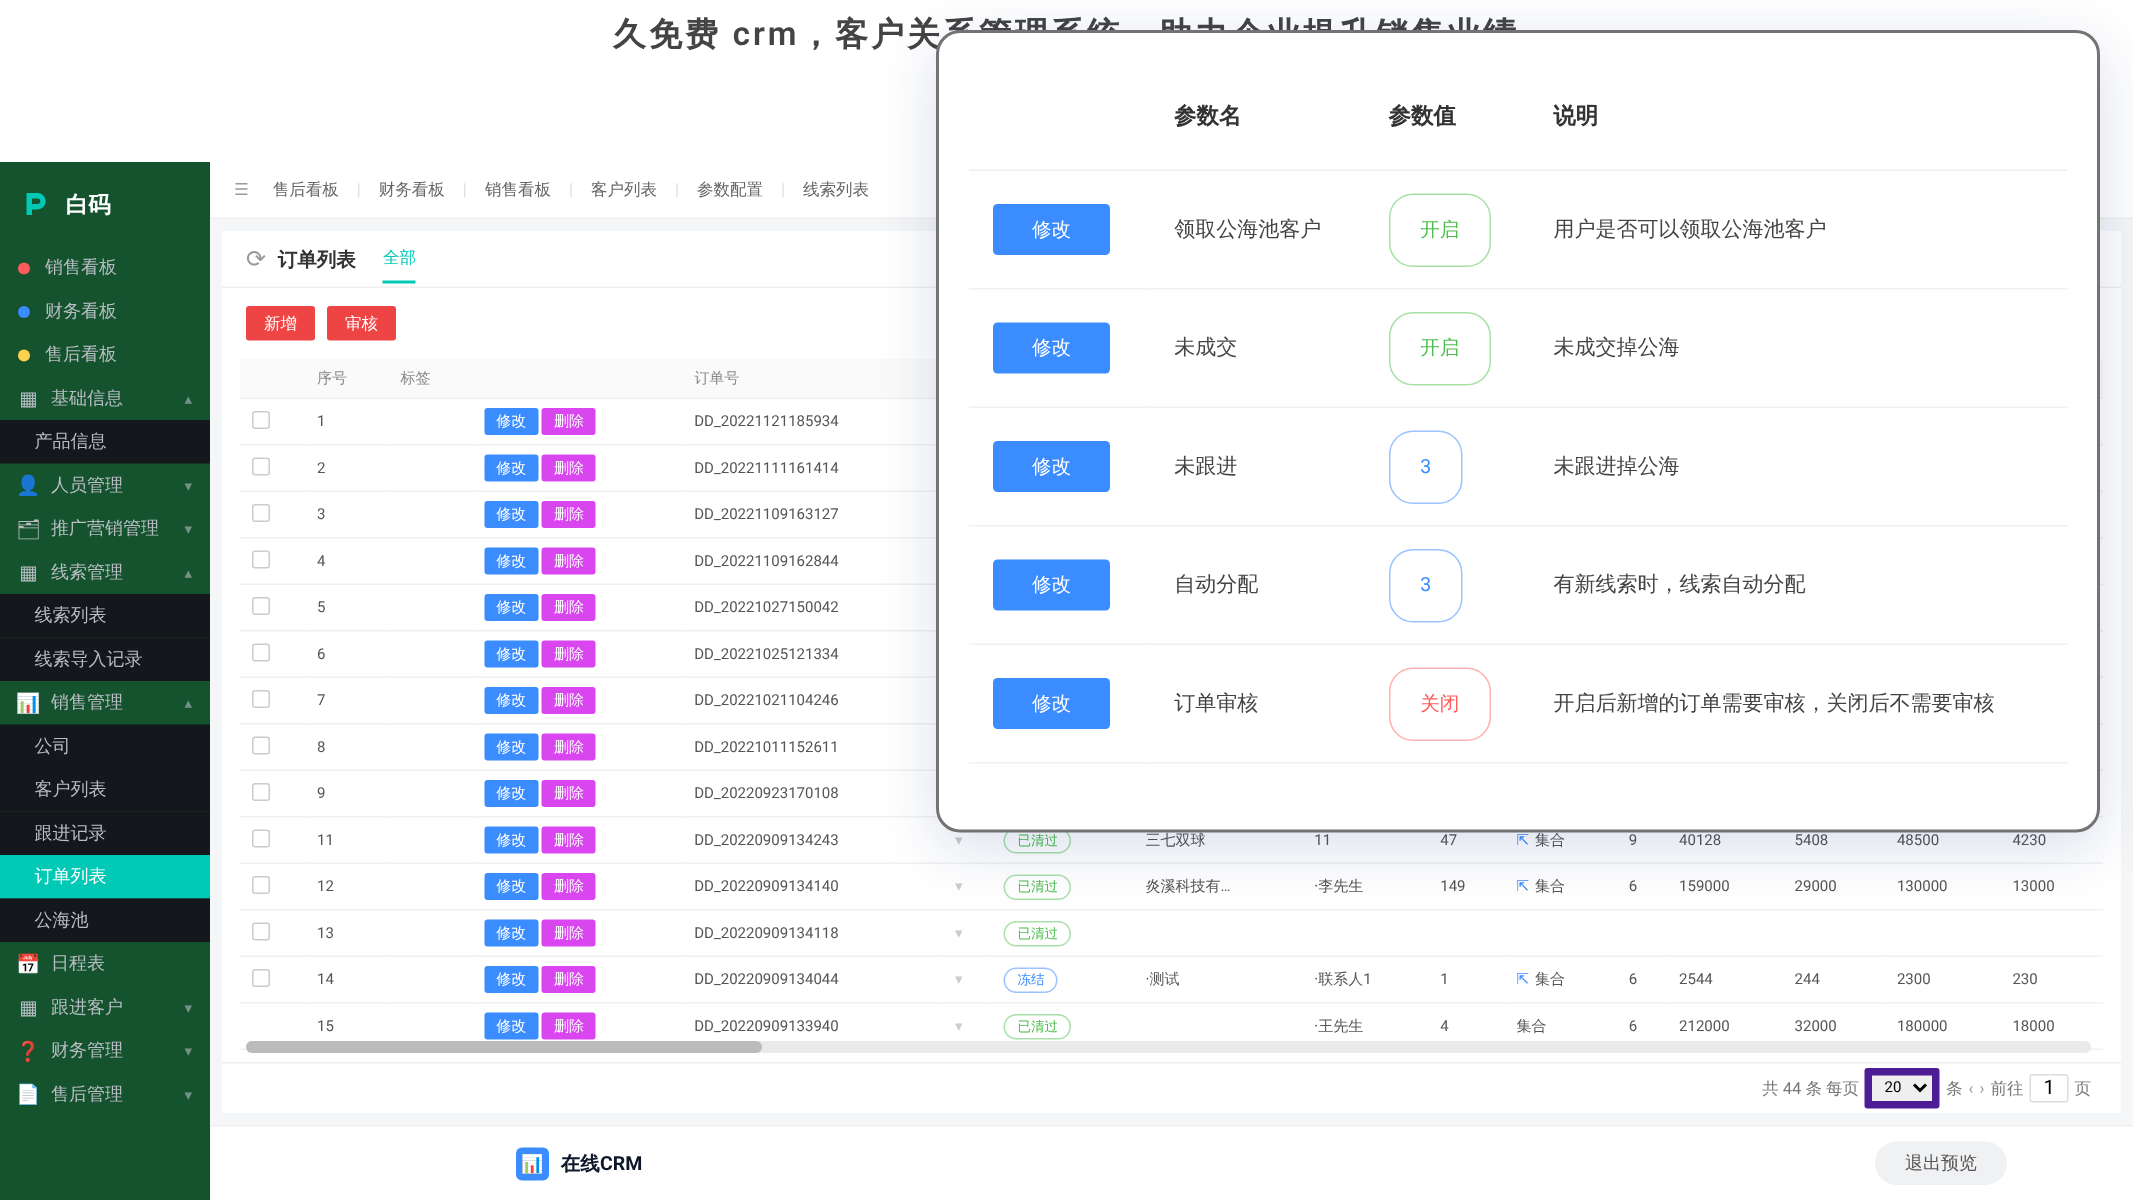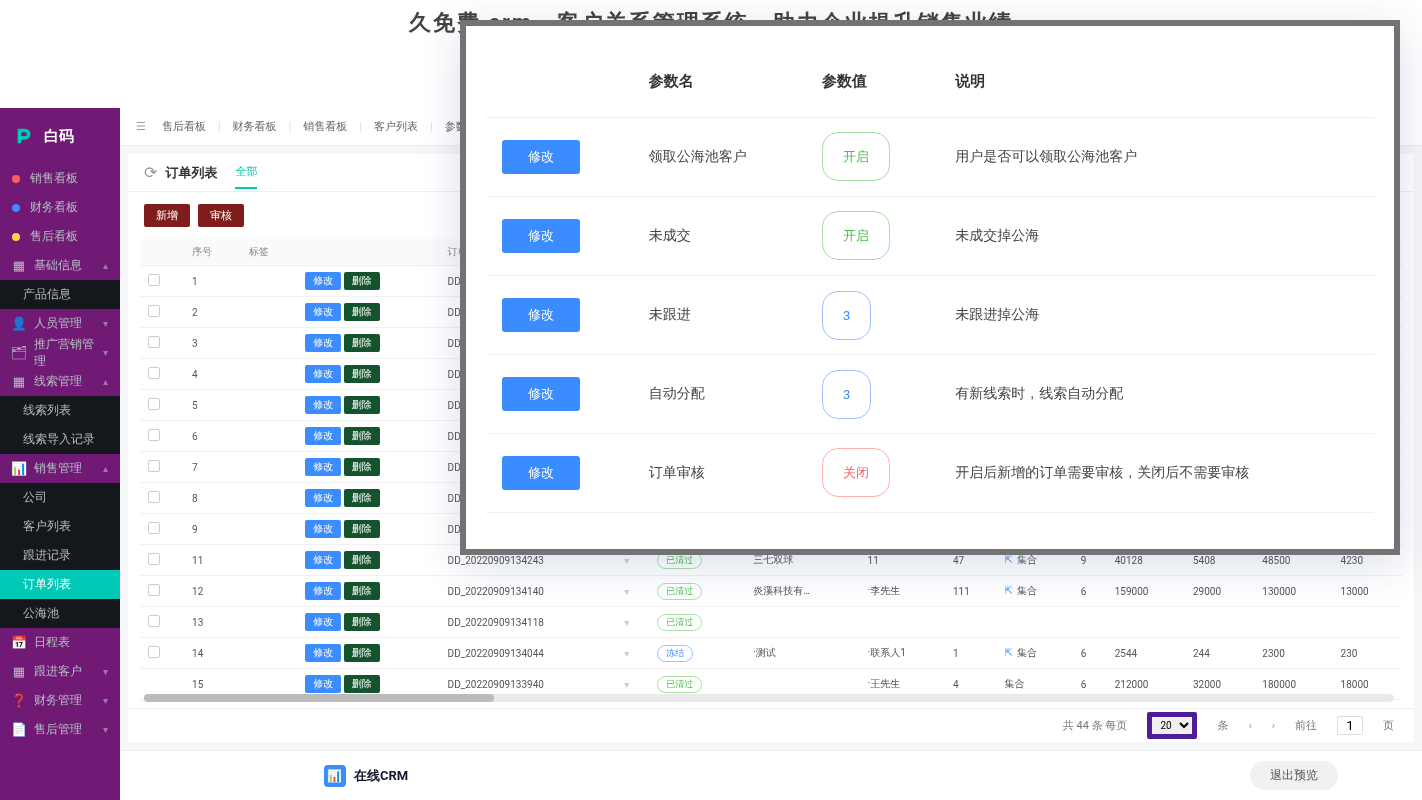--- a/index.html
+++ b/index.html
@@ -1,65 +1,65 @@
 <!DOCTYPE html>
 <html><head>
 <meta charset="utf-8">
 <style>
 *{box-sizing:border-box;margin:0;padding:0;font-family:-apple-system,BlinkMacSystemFont,"Segoe UI",Roboto,"Helvetica Neue",Arial,"PingFang SC","Microsoft YaHei",sans-serif}
 body{width:1422px;height:800px;background:#fff;position:relative;overflow:hidden}
 .top-title{position:absolute;top:8px;left:0;right:0;text-align:center;font-size:22px;color:#444;letter-spacing:2px;font-weight:600}
 .app{position:absolute;top:108px;left:0;right:0;bottom:0;display:flex;background:#fff}
-.sidebar{width:120px;background:#701a75;color:#b8bdc4;display:flex;flex-direction:column;font-size:12px}
+.sidebar{width:140px;background:#14532d;color:#b8bdc4;display:flex;flex-direction:column;font-size:12px}
 .brand{height:56px;display:flex;align-items:center;padding:0 14px;color:#fff;font-size:15px;font-weight:600}
 .brand-icon{width:22px;height:22px;margin-right:8px;color:#00c9b6}
 .nav-item{height:29px;display:flex;align-items:center;padding:0 12px;cursor:pointer;position:relative}
 .nav-item.active{background:#00c9b6;color:#fff}
 .nav-item .dot{width:8px;height:8px;border-radius:50%;margin-right:10px}
 .nav-item .ico{width:14px;height:14px;margin-right:8px;display:inline-flex;align-items:center;justify-content:center;font-size:13px}
 .nav-item .chev{margin-left:auto;font-size:10px;opacity:.6}
 .nav-sub{padding-left:23px;background:#14171b}
 .main{flex:1;background:#f5f6f7;display:flex;flex-direction:column;min-width:0}
 .tabs{height:38px;background:#fff;display:flex;align-items:center;padding:0 16px;font-size:11px;color:#666;border-bottom:1px solid #eee}
 .tabs .ham{margin-right:12px;color:#999}
 .tabs .tab{margin-right:8px;padding:0 4px;position:relative}
 .tabs .sep{color:#ddd;margin-right:8px}
 .panel{flex:1;margin:8px;background:#fff;display:flex;flex-direction:column;min-height:0;position:relative}
 .panel-head{height:38px;display:flex;align-items:center;padding:0 16px;border-bottom:1px solid #eee}
 .panel-head .refresh{color:#999;margin-right:8px}
 .panel-head .ptitle{font-size:13px;color:#333;font-weight:600;margin-right:18px}
 .panel-head .pall{font-size:11px;color:#00c9b6;border-bottom:2px solid #00c9b6;padding-bottom:8px;margin-top:8px}
 .toolbar{padding:12px 16px;display:flex;gap:8px}
 .btn{padding:4px 12px;font-size:11px;border:none;border-radius:2px;cursor:pointer;color:#fff}
-.btn-teal{background:#7f1d1d}
+.btn-teal{background:#ef4444}
 .btn-blue{background:#3b8cff}
-.btn-red{background:#14532d}
+.btn-red{background:#d946ef}
 .btn-sm{padding:2px 8px;font-size:10px}
 .table-wrap{flex:1;overflow:auto;padding:0 12px}
 table{width:100%;border-collapse:collapse;font-size:10px;color:#555}
 th,td{padding:6px 8px;border-bottom:1px solid #f0f0f0;text-align:left;white-space:nowrap}
 th{color:#888;font-weight:500;background:#fafafa}
 .chk{width:12px;height:12px;border:1px solid #ccc;border-radius:2px;display:inline-block}
 .pill{display:inline-block;padding:1px 8px;border-radius:10px;font-size:9px;border:1px solid}
 .pill-gray{color:#aaa;border-color:#ddd}
 .pill-green{color:#4dbd4d;border-color:#a8e0a8}
 .pill-orange{color:#f5a623;border-color:#f5d390}
 .pill-blue{color:#3b8cff;border-color:#9bc3ff}
 .linkicon{color:#3b8cff;margin-right:4px;font-size:10px}
-.pager{height:34px;display:flex;align-items:center;justify-content:flex-end;padding:0 20px;font-size:11px;color:#777;gap:20px;border-top:1px solid #eee}
+.pager{height:34px;display:flex;align-items:center;justify-content:flex-end;padding:0 20px;font-size:11px;color:#777;gap:4px;border-top:1px solid #eee}
 .pager select{font-size:10px;padding:2px 4px;border:5px solid #4c1d95;border-radius:2px}
 .pager .pgbtn{cursor:pointer;color:#999}
 .pager .pginput{width:26px;text-align:center;border:1px solid #ddd;border-radius:2px;padding:1px}
 .hbar{position:absolute;left:16px;right:20px;bottom:40px;height:8px;background:#eaeaea;border-radius:4px}
 .hbar::before{content:"";position:absolute;left:0;width:28%;top:0;bottom:0;background:#bbb;border-radius:4px}
 .bottom-bar{height:50px;background:#fff;border-top:1px solid #eee;display:flex;align-items:center;padding:0 24px}
 .bb-badge{width:22px;height:22px;background:#3b8cff;color:#fff;border-radius:4px;display:flex;align-items:center;justify-content:center;font-size:12px;margin-right:8px;margin-left:180px}
 .bb-title{font-size:13px;color:#0f172a;font-weight:700}
 .bb-exit{margin-left:auto;background:#f0f1f3;color:#555;padding:6px 20px;border-radius:18px;font-size:12px;margin-right:60px}
-.modal{position:absolute;top:20px;right:22px;width:940px;height:535px;background:#fff;border:6px solid #737373;border-radius:0;box-shadow:0 10px 40px rgba(0,40,120,.15);padding:20px}
+.modal{position:absolute;top:20px;right:22px;width:776px;height:535px;background:#fff;border:2px solid #737373;border-radius:16px;box-shadow:0 10px 40px rgba(0,40,120,.15);padding:20px}
 .modal table{width:100%;font-size:14px}
 .modal th{background:#fff;border-bottom:1px solid #eee;padding:26px 16px;font-size:15px;color:#333;font-weight:700}
 .modal td{padding:22px 16px;border-bottom:1px solid #f0f0f0;font-size:14px;color:#444}
 .modal .mbtn{background:#3b8cff;color:#fff;padding:8px 26px;border-radius:3px;font-size:13px;border:none;cursor:pointer}
 .modal .mpill{padding:16px 20px;border-radius:16px;font-size:13px;border:1px solid}
 .modal .mp-green{color:#4dbd4d;border-color:#a8e0a8}
 .modal .mp-blue{color:#3b8cff;border-color:#9bc3ff}
 .modal .mp-red{color:#ff5b5b;border-color:#ffb0b0}
 </style>
 </head>
@@ -380,21 +380,21 @@
               <tr>
     <td><span class="chk"></span></td>
     <td>12</td>
     <td></td>
     <td><button class="btn btn-blue btn-sm">修改</button> <button class="btn btn-red btn-sm">删除</button></td>
     <td>DD_20220909134140</td>
     <td style="color:#ccc">▾</td>
     <td><span class="pill pill-green">已清过</span></td>
     <td>炎溪科技有…</td>
     <td>·李先生</td>
-    <td>111</td>
+    <td>149</td>
     <td><span class="linkicon">⇱</span>集合</td>
     <td>6</td>
     <td>159000</td>
     <td>29000</td>
     <td>130000</td>
     <td>13000</td>
   </tr>
               <tr>
     <td><span class="chk"></span></td>
     <td>13</td>

